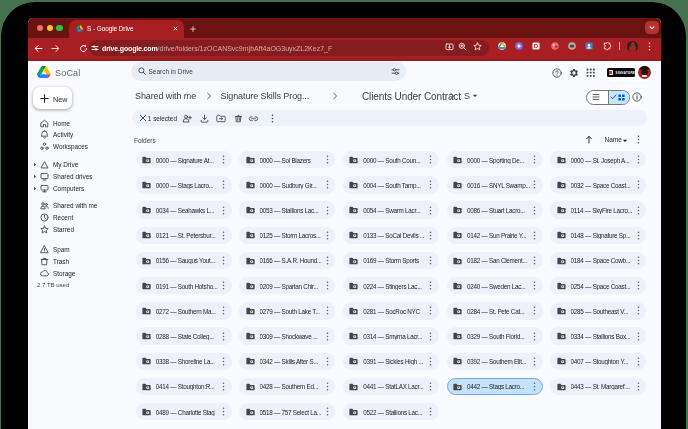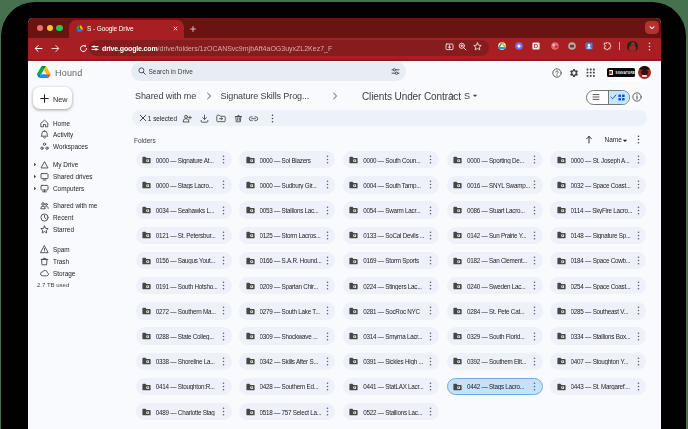--- a/index.html
+++ b/index.html
@@ -110,21 +110,21 @@
       <circle cx="1.5" cy="7.7" r="0.8" fill="#f3dedd"></circle>
     </svg>
 <svg style="position:absolute;left:9px;top:47.5px" width="13.5" height="12.06" viewBox="0 0 87.3 78">
 <path d="m6.6 66.85 3.85 6.65c.8 1.4 1.95 2.5 3.3 3.3l13.75-23.8h-27.5c0 1.55.4 3.1 1.2 4.5z" fill="#0066da"></path>
 <path d="m43.65 25-13.75-23.8c-1.35.8-2.5 1.9-3.3 3.3l-25.4 44a9.06 9.06 0 0 0 -1.2 4.5h27.5z" fill="#00ac47"></path>
 <path d="m73.55 76.8c1.35-.8 2.5-1.9 3.3-3.3l1.6-2.75 7.65-13.25c.8-1.4 1.2-2.95 1.2-4.5h-27.502l5.852 11.5z" fill="#ea4335"></path>
 <path d="m43.65 25 13.75-23.8c-1.35-.8-2.9-1.2-4.5-1.2h-18.5c-1.6 0-3.15.45-4.5 1.2z" fill="#00832d"></path>
 <path d="m59.8 53h-32.3l-13.75 23.8c1.35.8 2.9 1.2 4.5 1.2h50.8c1.6 0 3.15-.45 4.5-1.2z" fill="#2684fc"></path>
 <path d="m73.4 26.5-12.7-22c-.8-1.4-1.95-2.5-3.3-3.3l-13.75 23.8 16.15 28h27.45c0-1.55-.4-3.1-1.2-4.5z" fill="#ffba00"></path>
 </svg>
-<div class="t" style="left:27px;top:49.5px;font-size:9px;color:#5f6368;letter-spacing:.2px">Hound</div>
+<div class="t" style="left:27px;top:49.5px;font-size:9px;color:#5f6368;letter-spacing:.2px">SoCal</div>
 <div class="abs" style="left:103px;top:44px;width:275px;height:18.5px;background:#e8edf5;border-radius:9.5px"></div>
 <svg style="position:absolute;left:110px;top:49.2px" width="8" height="8" viewBox="0 0 8 8">
       <circle cx="3.4" cy="3.4" r="2.5" stroke="#3c4043" stroke-width="0.9" fill="none"></circle>
       <path d="M5.3 5.3 L7.4 7.4" stroke="#3c4043" stroke-width="0.9" stroke-linecap="round"></path>
     </svg>
 <div class="t" style="left:120.5px;top:50.2px;font-size:6.5px;color:#3c4043">Search in Drive</div>
 <svg style="position:absolute;left:363px;top:49px" width="9" height="9" viewBox="0 0 9 9">
       <g stroke="#3c4043" stroke-width="0.9" stroke-linecap="round">
         <path d="M1 2.8 H8 M1 6.2 H8"></path>
       </g>

